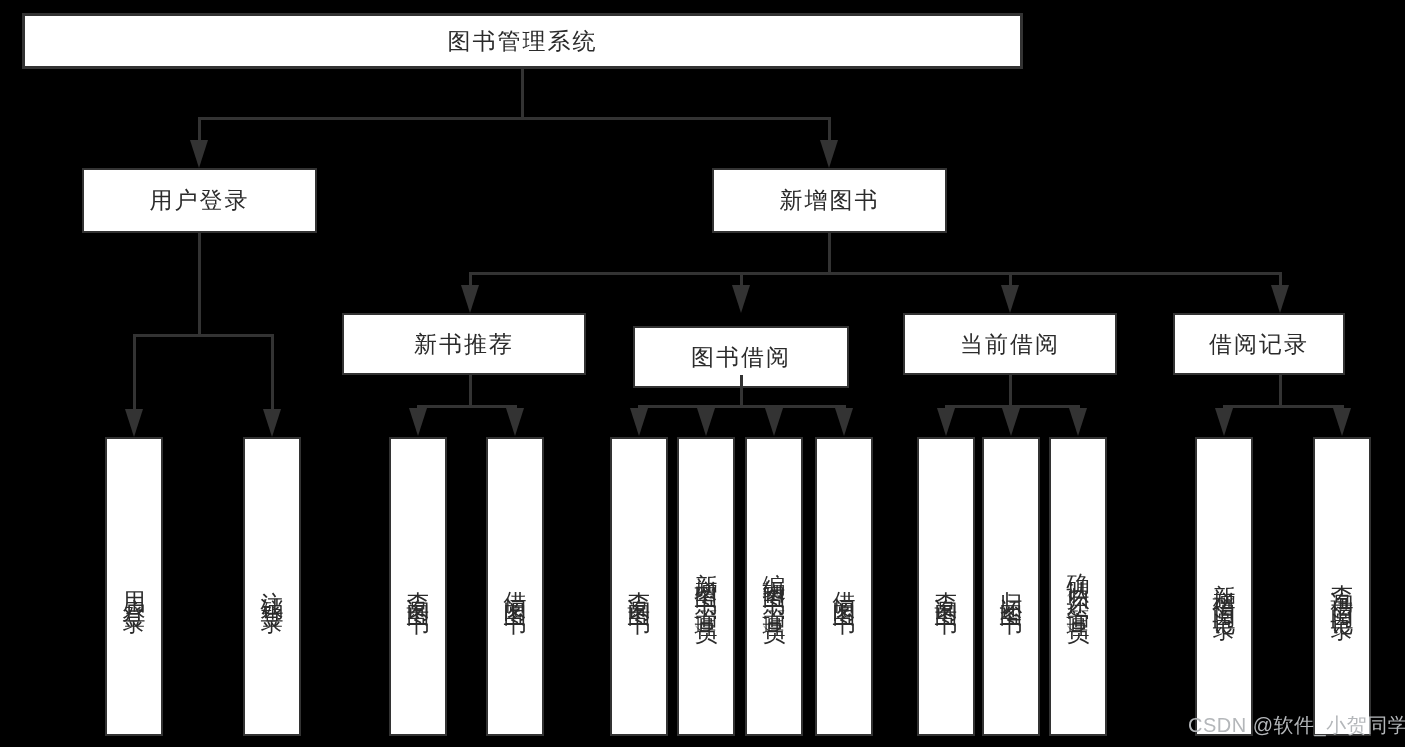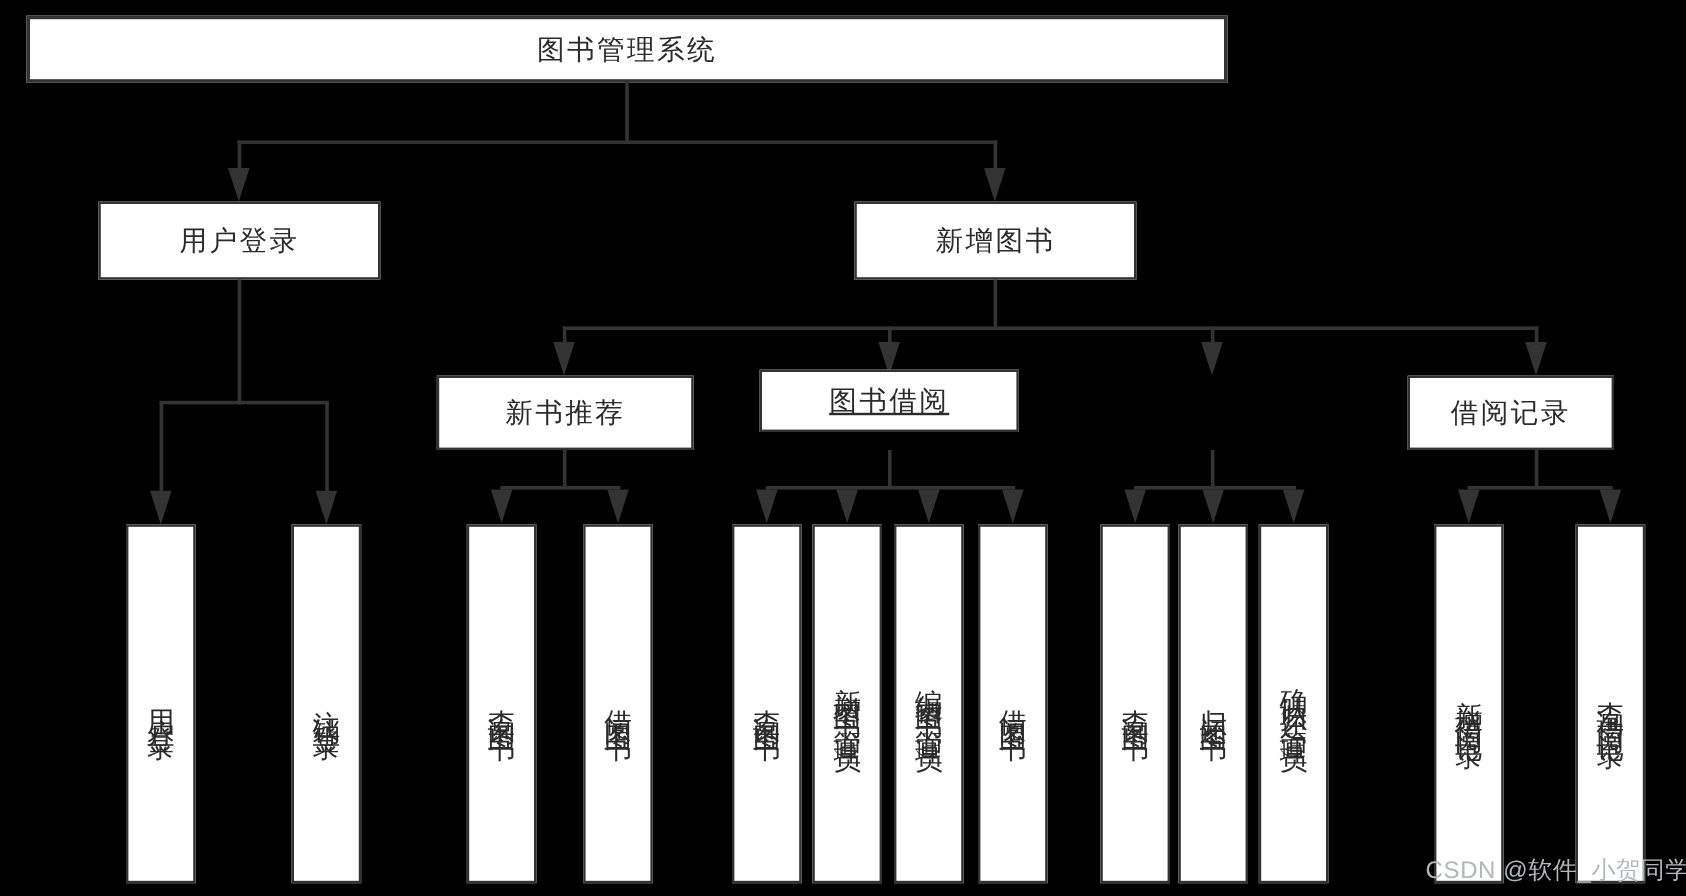--- a/index.html
+++ b/index.html
@@ -54,22 +54,23 @@
   <div class="hl" style="left:468.5px;top:271.5px;width:813px;"></div>
   <div class="vl" style="left:468.5px;top:272px;height:15px;"></div>
   <div class="vl" style="left:739.5px;top:272px;height:15px;"></div>
   <div class="vl" style="left:1008.5px;top:272px;height:15px;"></div>
   <div class="vl" style="left:1278.5px;top:272px;height:15px;"></div>
   <div class="ah" style="left:461px;top:285px;"></div>
   <div class="ah" style="left:732px;top:285px;"></div>
   <div class="ah" style="left:1001px;top:285px;"></div>
   <div class="ah" style="left:1271px;top:285px;"></div>
 
-  <div class="box" style="left:364px;top:313px;width:214px;height:62px;">新书推荐</div>
-  <div class="box" style="left:633px;top:308px;width:216px;height:52px;text-decoration:underline;">图书借阅</div>
+  <div class="box" style="left:342px;top:313px;width:244px;height:62px;">新书推荐</div>
+  <div class="box" style="left:633px;top:326px;width:216px;height:62px;">图书借阅</div>
+  <div class="box" style="left:903px;top:313px;width:214px;height:62px;">当前借阅</div>
   <div class="box" style="left:1173px;top:313px;width:172px;height:62px;">借阅记录</div>
 
   <div class="vl" style="left:197.5px;top:233px;height:104px;"></div>
   <div class="hl" style="left:132.5px;top:334px;width:141px;"></div>
   <div class="vl" style="left:132.5px;top:335px;height:75px;"></div>
   <div class="vl" style="left:270.5px;top:335px;height:75px;"></div>
   <div class="ah" style="left:125px;top:409px;"></div>
   <div class="ah" style="left:263px;top:409px;"></div>
 
   <div class="vl" style="left:468.5px;top:375px;height:32px;"></div>

